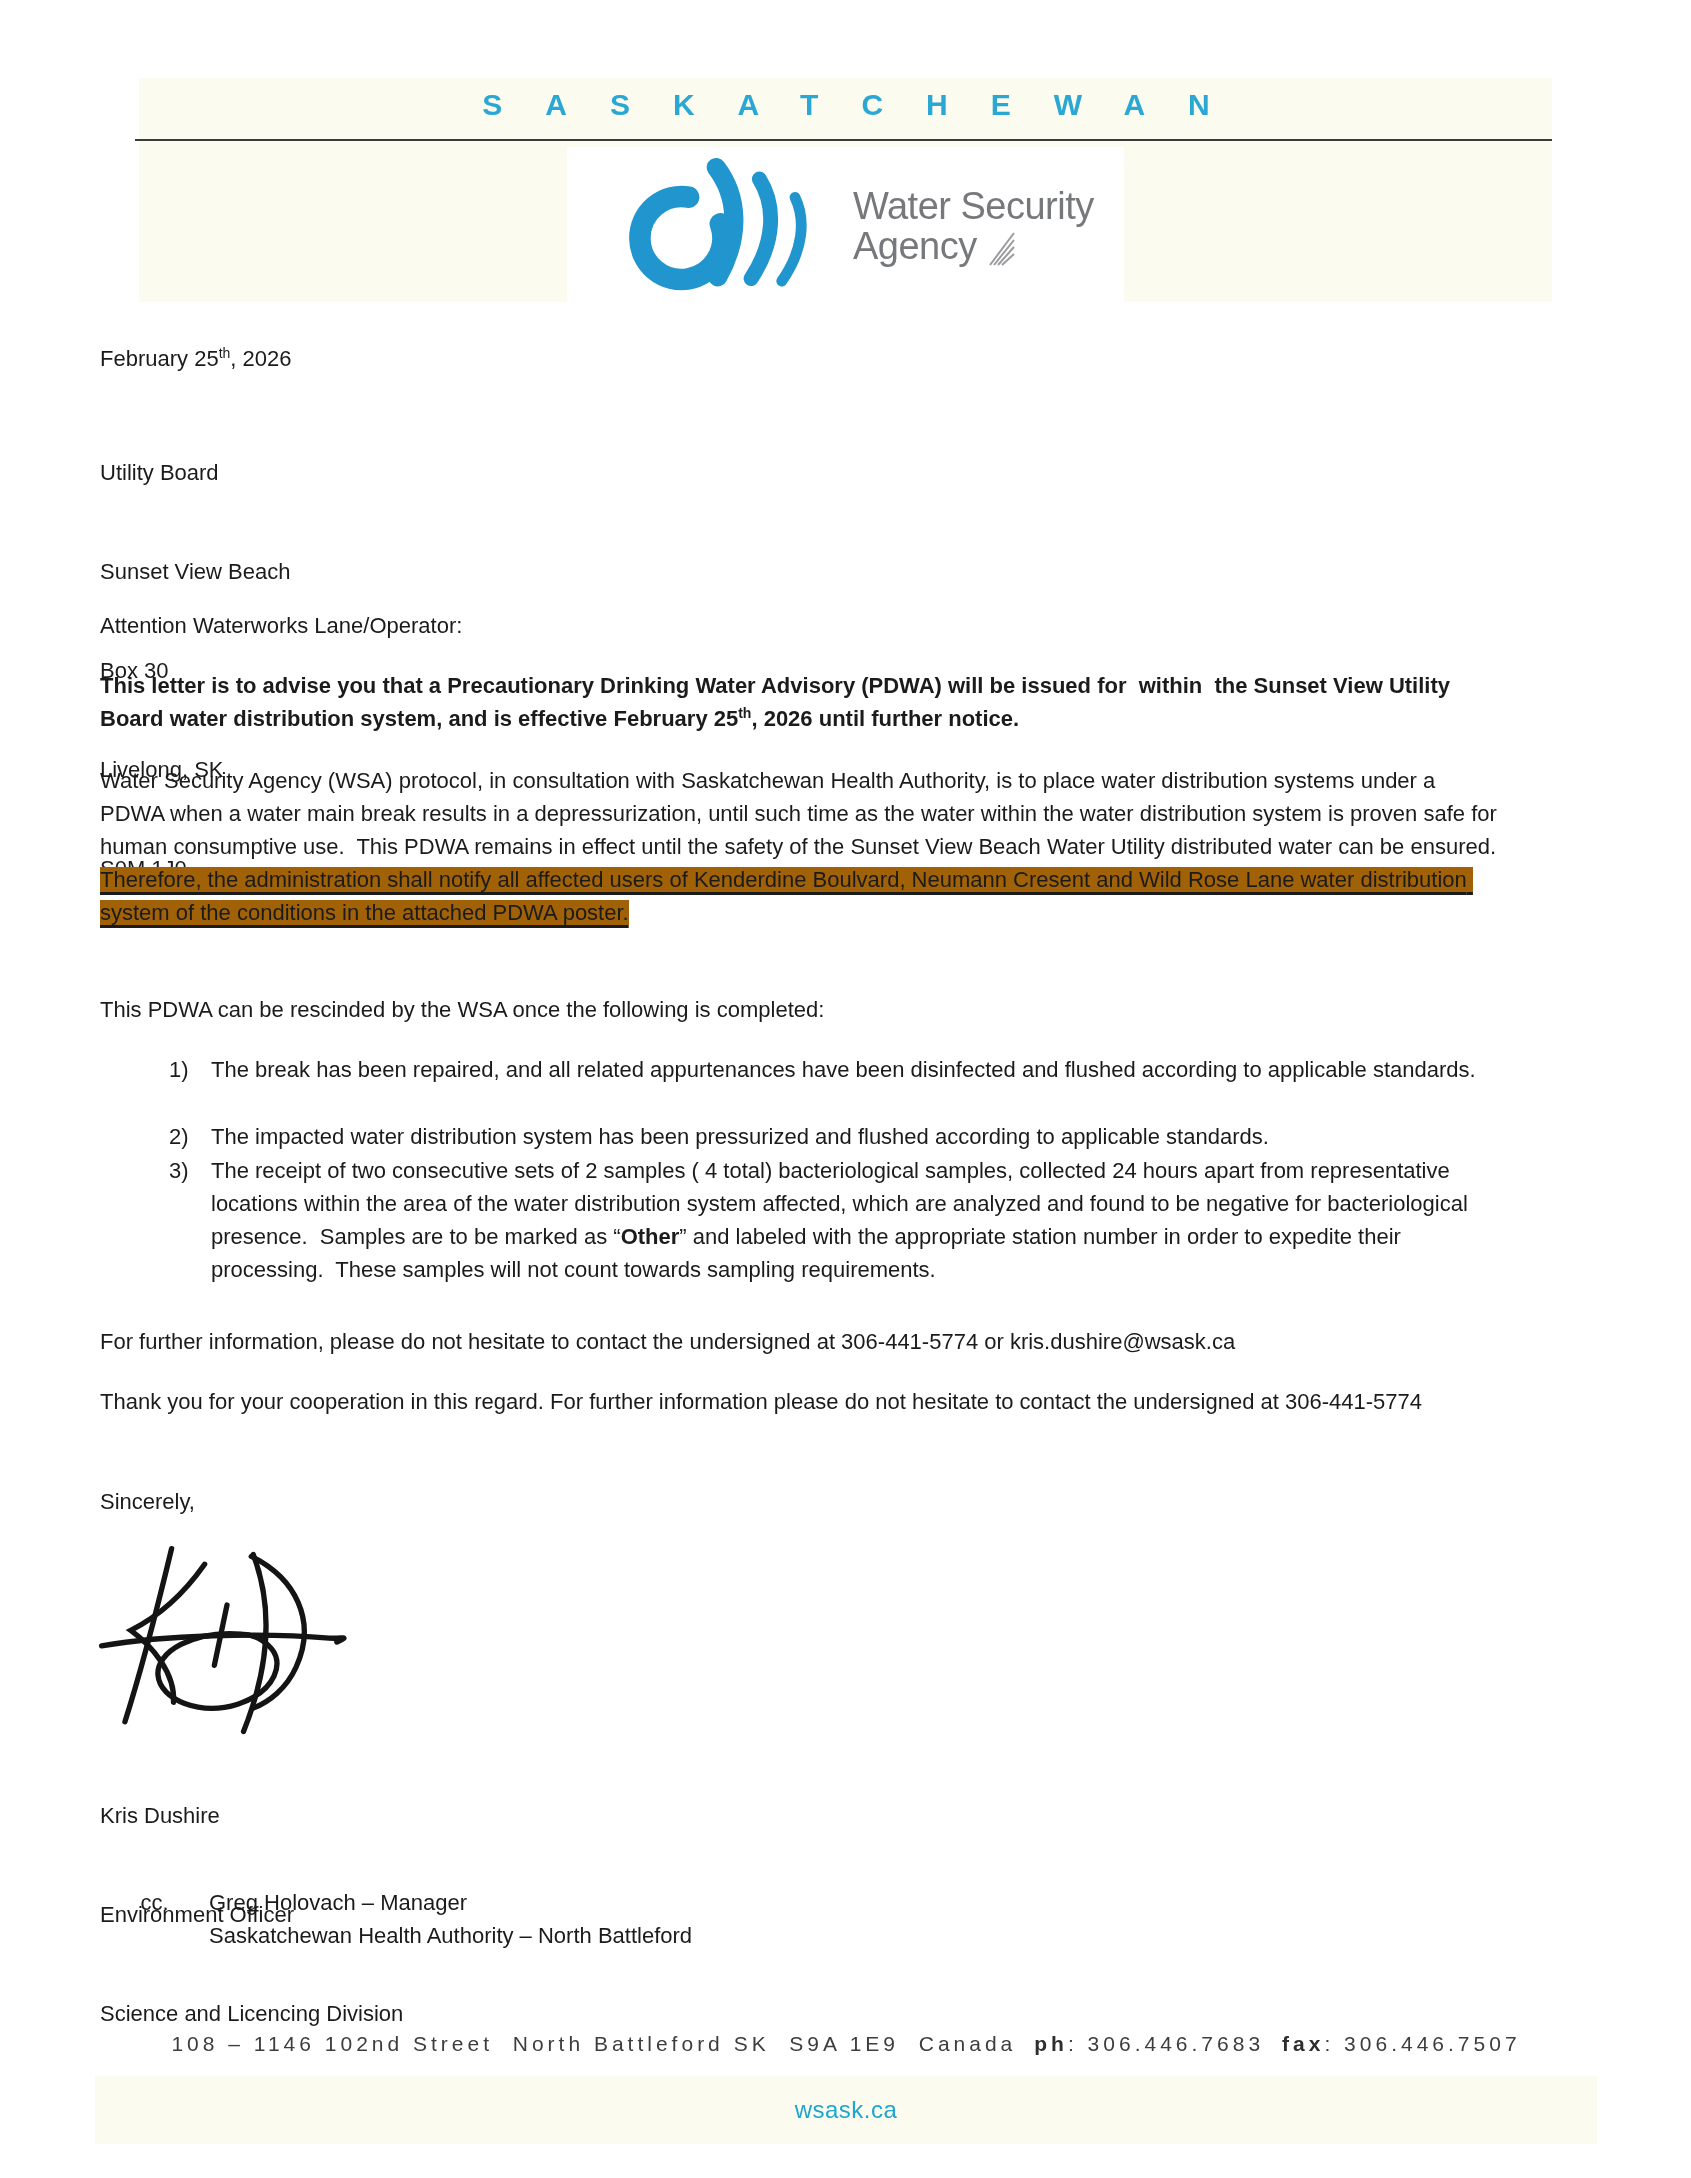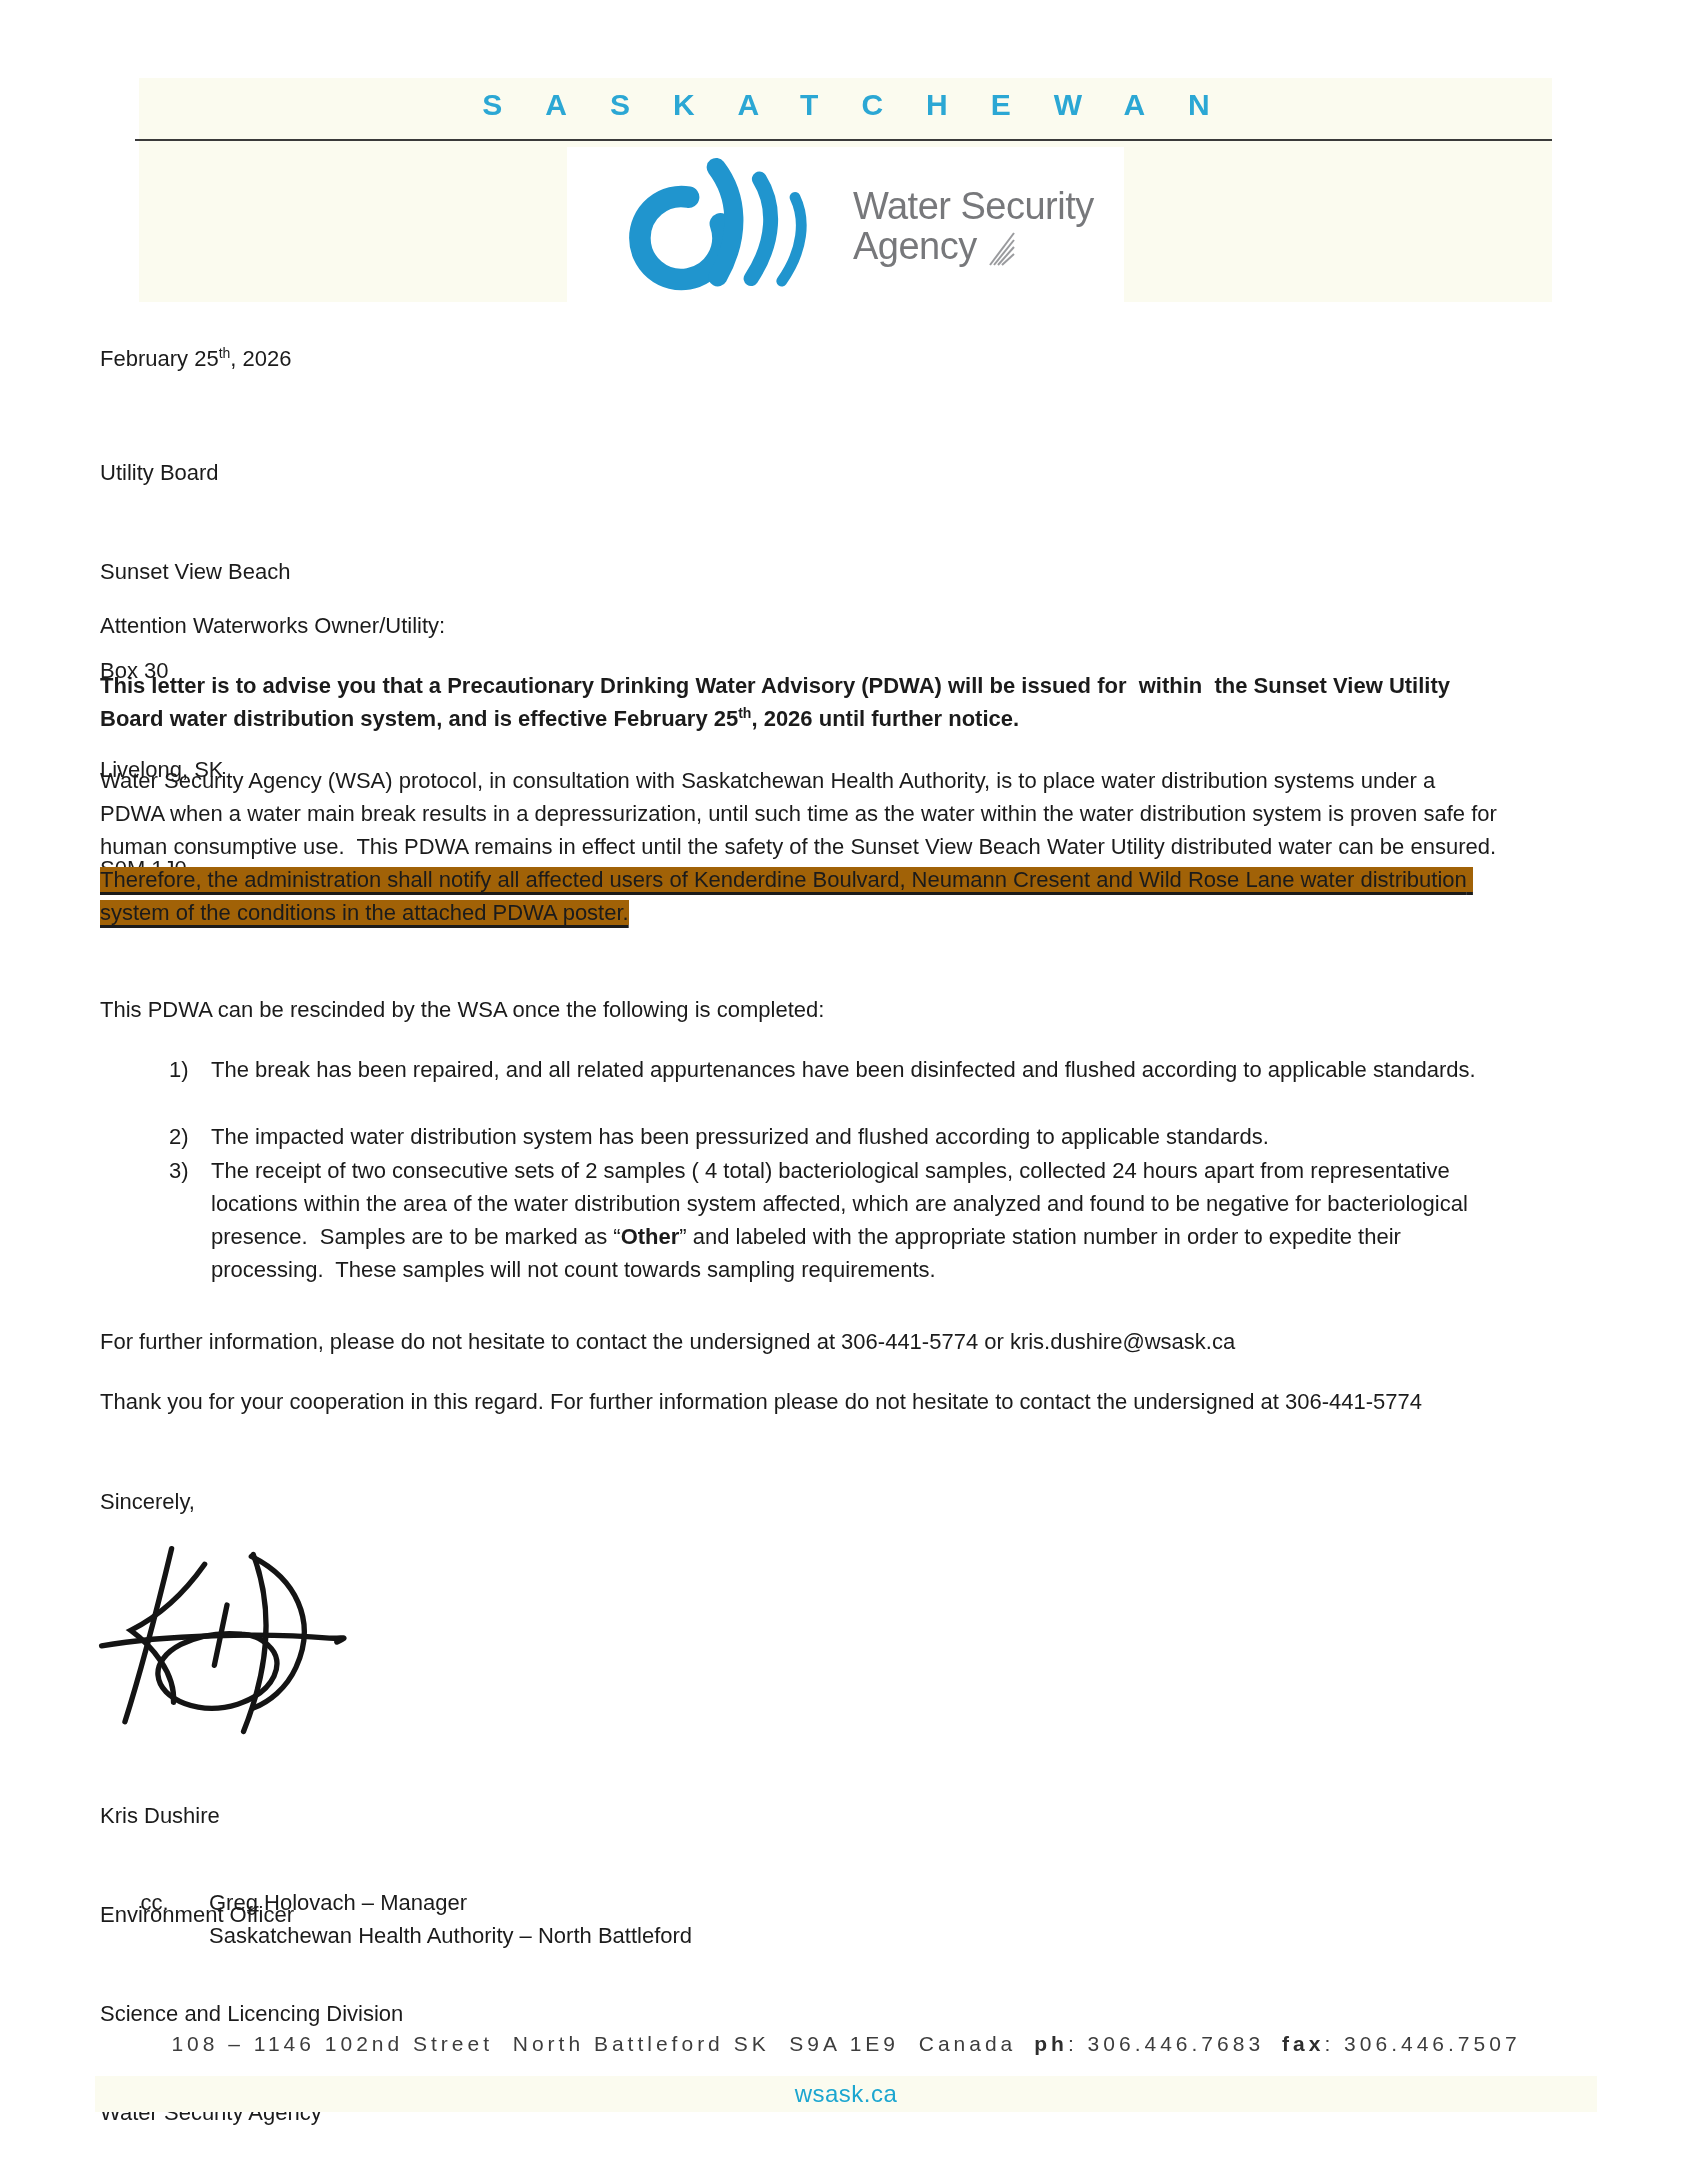--- a/index.html
+++ b/index.html
@@ -48,21 +48,21 @@
   
   .signature { position:absolute; left:95px; top:1537px; }
   
   .footer-line {
     position:absolute; left:0; top:2032px; width:1692px; text-align:center;
     font-size:21px; letter-spacing:4px; color:#3d3d3d; white-space:pre-wrap;
   }
   .footer-line b { color:#2e2e2e; }
   .footer-gap { margin-left:18px; }
   .site-band {
-    position:absolute; left:95px; top:2076px; width:1502px; height:36px;
+    position:absolute; left:95px; top:2076px; width:1502px; height:68px;
     background:#fbfbef; display:flex; align-items:center; justify-content:center;
   }
   .site-link { color:#1CA6D0; font-size:24px; letter-spacing:0.5px; }
 </style>
 </head>
 <body>
 
 <div class="page">
 
   <div class="band"></div>
@@ -97,21 +97,21 @@
   <div class="t" style="top:342px;"><span>February 25</span><sup>th</sup><span>, 2026</span></div>
 
   <div class="t" style="top:390px;">
     <div>Utility Board</div>
     <div>Sunset View Beach</div>
     <div>Box 30</div>
     <div>Livelong, SK</div>
     <div>S0M 1J0</div>
   </div>
 
-  <div class="t" style="top:609px;">Attention Waterworks Owner/Utility:</div>
+  <div class="t" style="top:609px;">Attention Waterworks Lane/Operator:</div>
 
   <div class="t w bold" style="top:669px;"><span>This letter is to advise you that a Precautionary Drinking Water Advisory (PDWA) will be issued for  within  the Sunset View Utility Board water distribution system, and is effective February 25</span><sup>th</sup><span>, 2026 until further notice.</span></div>
 
   <div class="t w" style="top:764px;"><span>Water Security Agency (WSA) protocol, in consultation with Saskatchewan Health Authority, is to place water distribution systems under a PDWA when a water main break results in a depressurization, until such time as the water within the water distribution system is proven safe for human consumptive use.  This PDWA remains in effect until the safety of the Sunset View Beach Water Utility distributed water can be ensured.  </span><span class="hl">Therefore, the administration shall notify all affected users of Kenderdine Boulvard, Neumann Cresent and Wild Rose Lane water distribution system of the conditions in the attached PDWA poster.</span></div>
 
   <div class="t w" style="top:993px;">This PDWA can be rescinded by the WSA once the following is completed:</div>
 
   <div class="list-item" style="top:1053px;">
     <div class="list-num">1)</div>
     <div class="list-body">The break has been repaired, and all related appurtenances have been disinfected and flushed according to applicable standards.</div>

